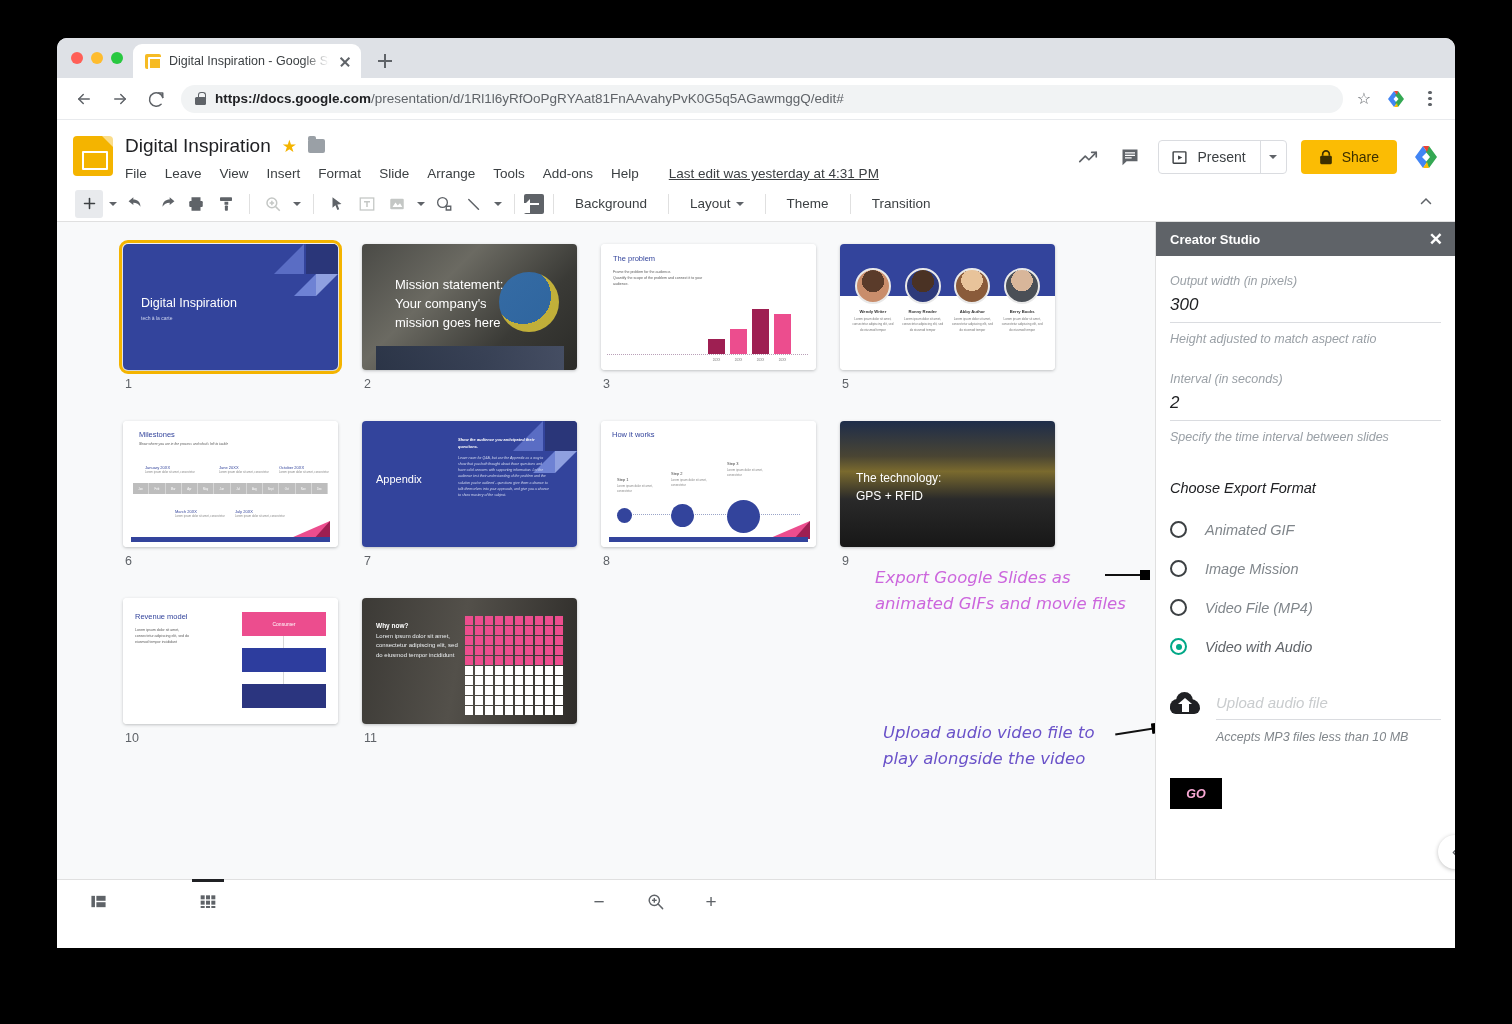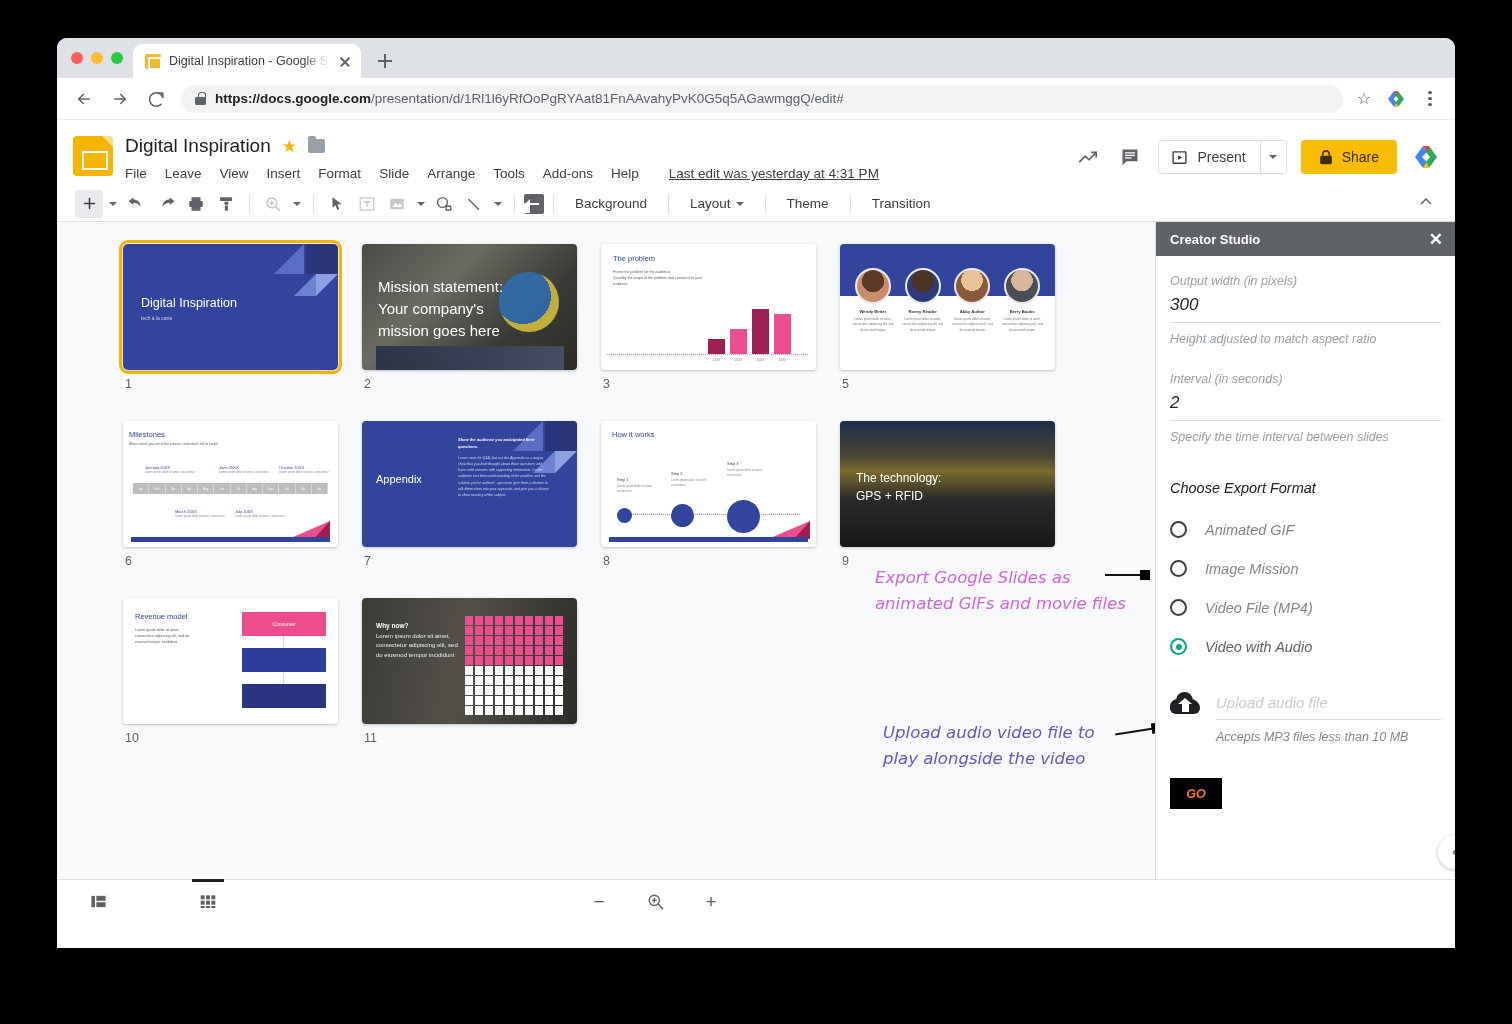--- a/index.html
+++ b/index.html
@@ -265,21 +265,21 @@
   .upload-row { display: flex; align-items: flex-end; gap: 16px; margin-top: 26px; }
   .cloud { width: 30px; height: 22px; position: relative; flex: 0 0 30px; margin-bottom: 6px; }
   .cloud-shape { position:absolute; left:0; bottom:0; width:30px; height:15px; background:#202124; border-radius: 9px 11px 7px 7px; }
   .cloud-shape::before { content:""; position:absolute; left:6px; top:-7px; width:17px; height:17px; border-radius:50%; background:#202124; }
   .cloud-arrow { position:absolute; left:11.5px; bottom:2px; width:7px; height:9px; background:#fff; z-index:2; }
   .cloud-arrow::before { content:""; position:absolute; left:-3.5px; top:-5px; border-style:solid; border-width:0 7px 6px 7px; border-color:transparent transparent #fff transparent; }
   .upload-field { flex: 1; }
   .upload-ph { font-size: 15px; color: #c9ccce; padding-bottom: 8px; border-bottom: 1px solid #dadce0; }
   .upload-help { font-size: 12.5px; color: #80868b; margin-top: 10px; }
   .go-btn {
-    margin-top: 34px; width: 52px; height: 31px; background: #000; color: #f97316;
+    margin-top: 34px; width: 52px; height: 31px; background: #000; color: #f9a8d4;
     font-size: 12.5px; font-weight: 700; display: flex; align-items: center; justify-content: center; cursor: pointer;
   }
   .collapse-circle {
     position: absolute; right: -17px; bottom: 10px; width: 34px; height: 34px;
     border-radius: 50%; background: #fff; box-shadow: 0 1px 4px rgba(0,0,0,.25);
     display: flex; align-items: center; justify-content: center; color: #5f6368; cursor: pointer;
   }
 
   
   .bottom-bar {
@@ -536,21 +536,21 @@
             </div>
           </div>
           <div class="slide-num">1</div>
         </div>
 
         <div class="cell">
           <div class="thumb">
             <div class="photo-dark">
               <div style="position:absolute;right:18px;top:28px;width:60px;height:60px;border-radius:50%;background:radial-gradient(circle at 40% 40%,#2f6fb3 0 55%,#d9c43a 55% 100%);opacity:.85;"></div>
               <div style="position:absolute;left:14px;bottom:0;width:188px;height:24px;background:linear-gradient(90deg,#1d2942,#4a5570);opacity:.8;"></div>
-              <div style="position:absolute;left:16px;top:32px;color:#fff;font-size:15px;line-height:1.45;white-space:pre-line;font-weight:400;">Mission statement:
+              <div style="position:absolute;left:33px;top:32px;color:#fff;font-size:13px;line-height:1.45;white-space:pre-line;font-weight:400;">Mission statement:
 Your company's
 mission goes here</div>
             </div>
           </div>
           <div class="slide-num">2</div>
         </div>
 
         <div class="cell">
           <div class="thumb">
             <div class="white-slide">
@@ -602,21 +602,21 @@
                   <div class="mbody">Lorem ipsum dolor sit amet, consectetur adipiscing elit, sed do eiusmod tempor</div>
                 </div>
               </div>
             </div>
           </div>
           <div class="slide-num">5</div>
         </div>
 
         <div class="cell">
           <div class="thumb">
-            <div class="white-slide" style="padding:9px 6px;">
+            <div class="white-slide" style="padding:9px 16px;">
               <div class="ws-title">Milestones</div>
               <div style="font-size:3.4px;color:#5a5a5a;font-style:italic;margin-top:3px;">Show where you are in the process and what's left to tackle</div>
               <div class="ms-track">
                 <span>Jan</span>
                 <span>Feb</span>
                 <span>Mar</span>
                 <span>Apr</span>
                 <span>May</span>
                 <span>Jun</span>
                 <span>Jul</span>

